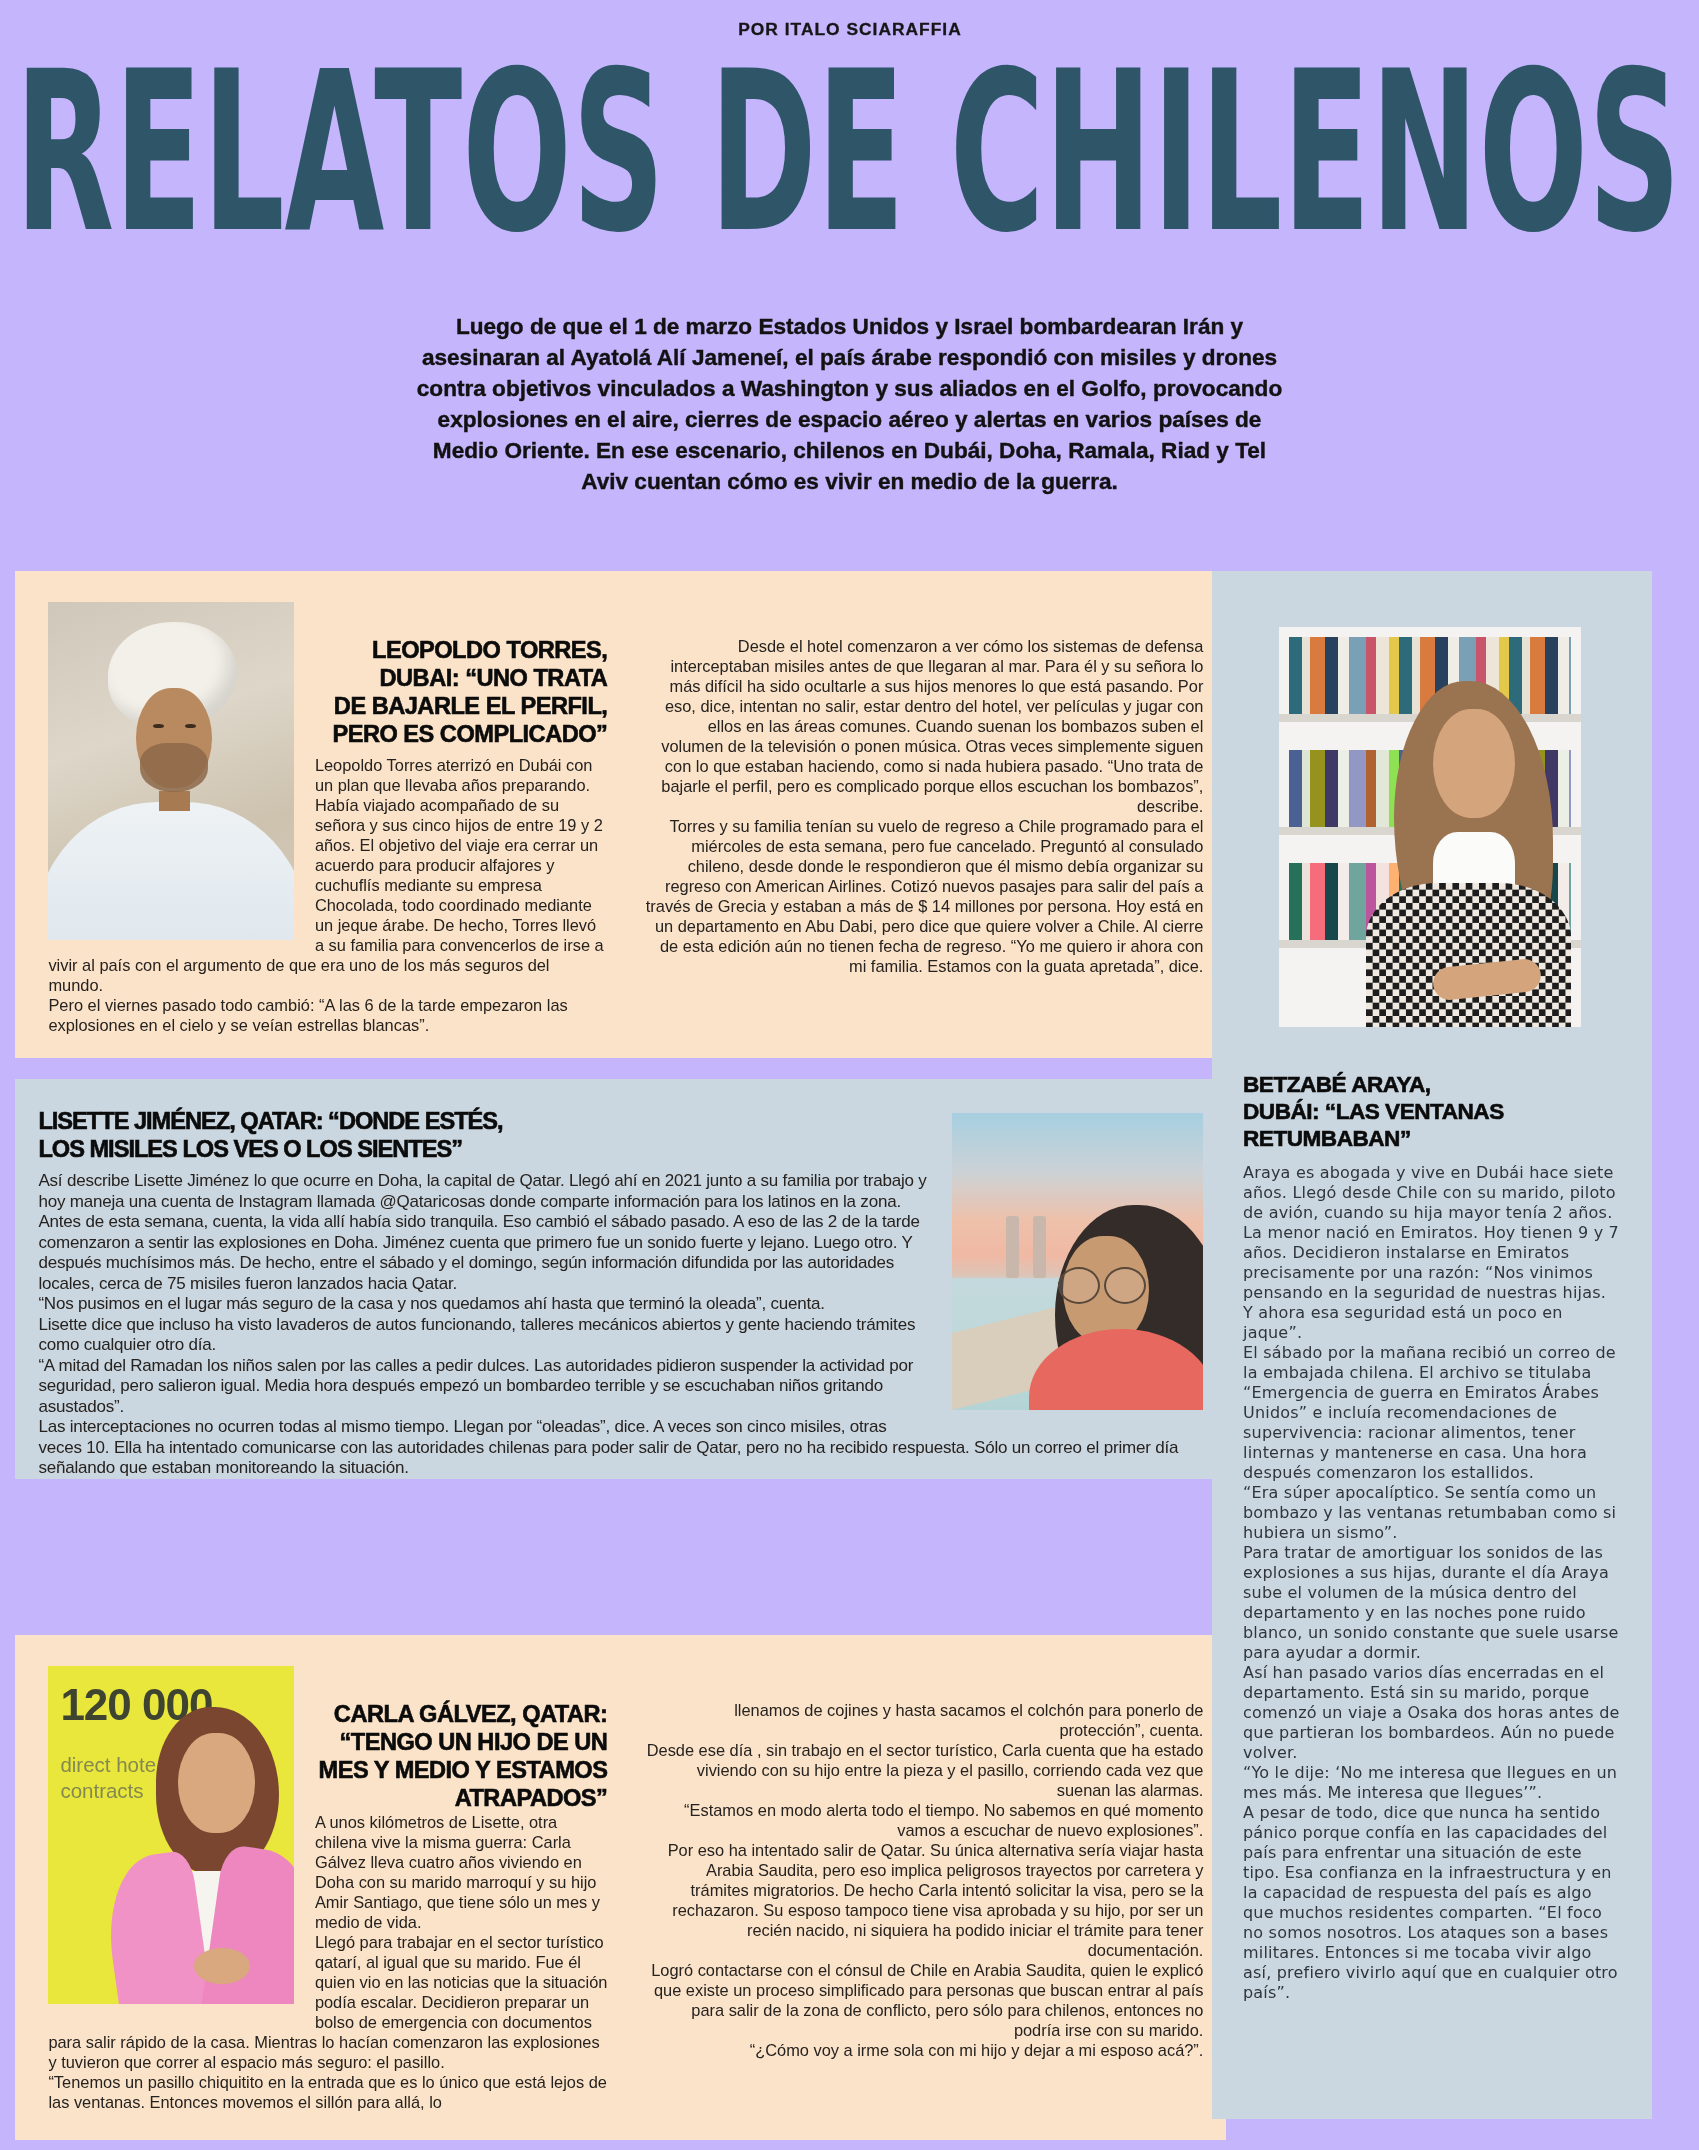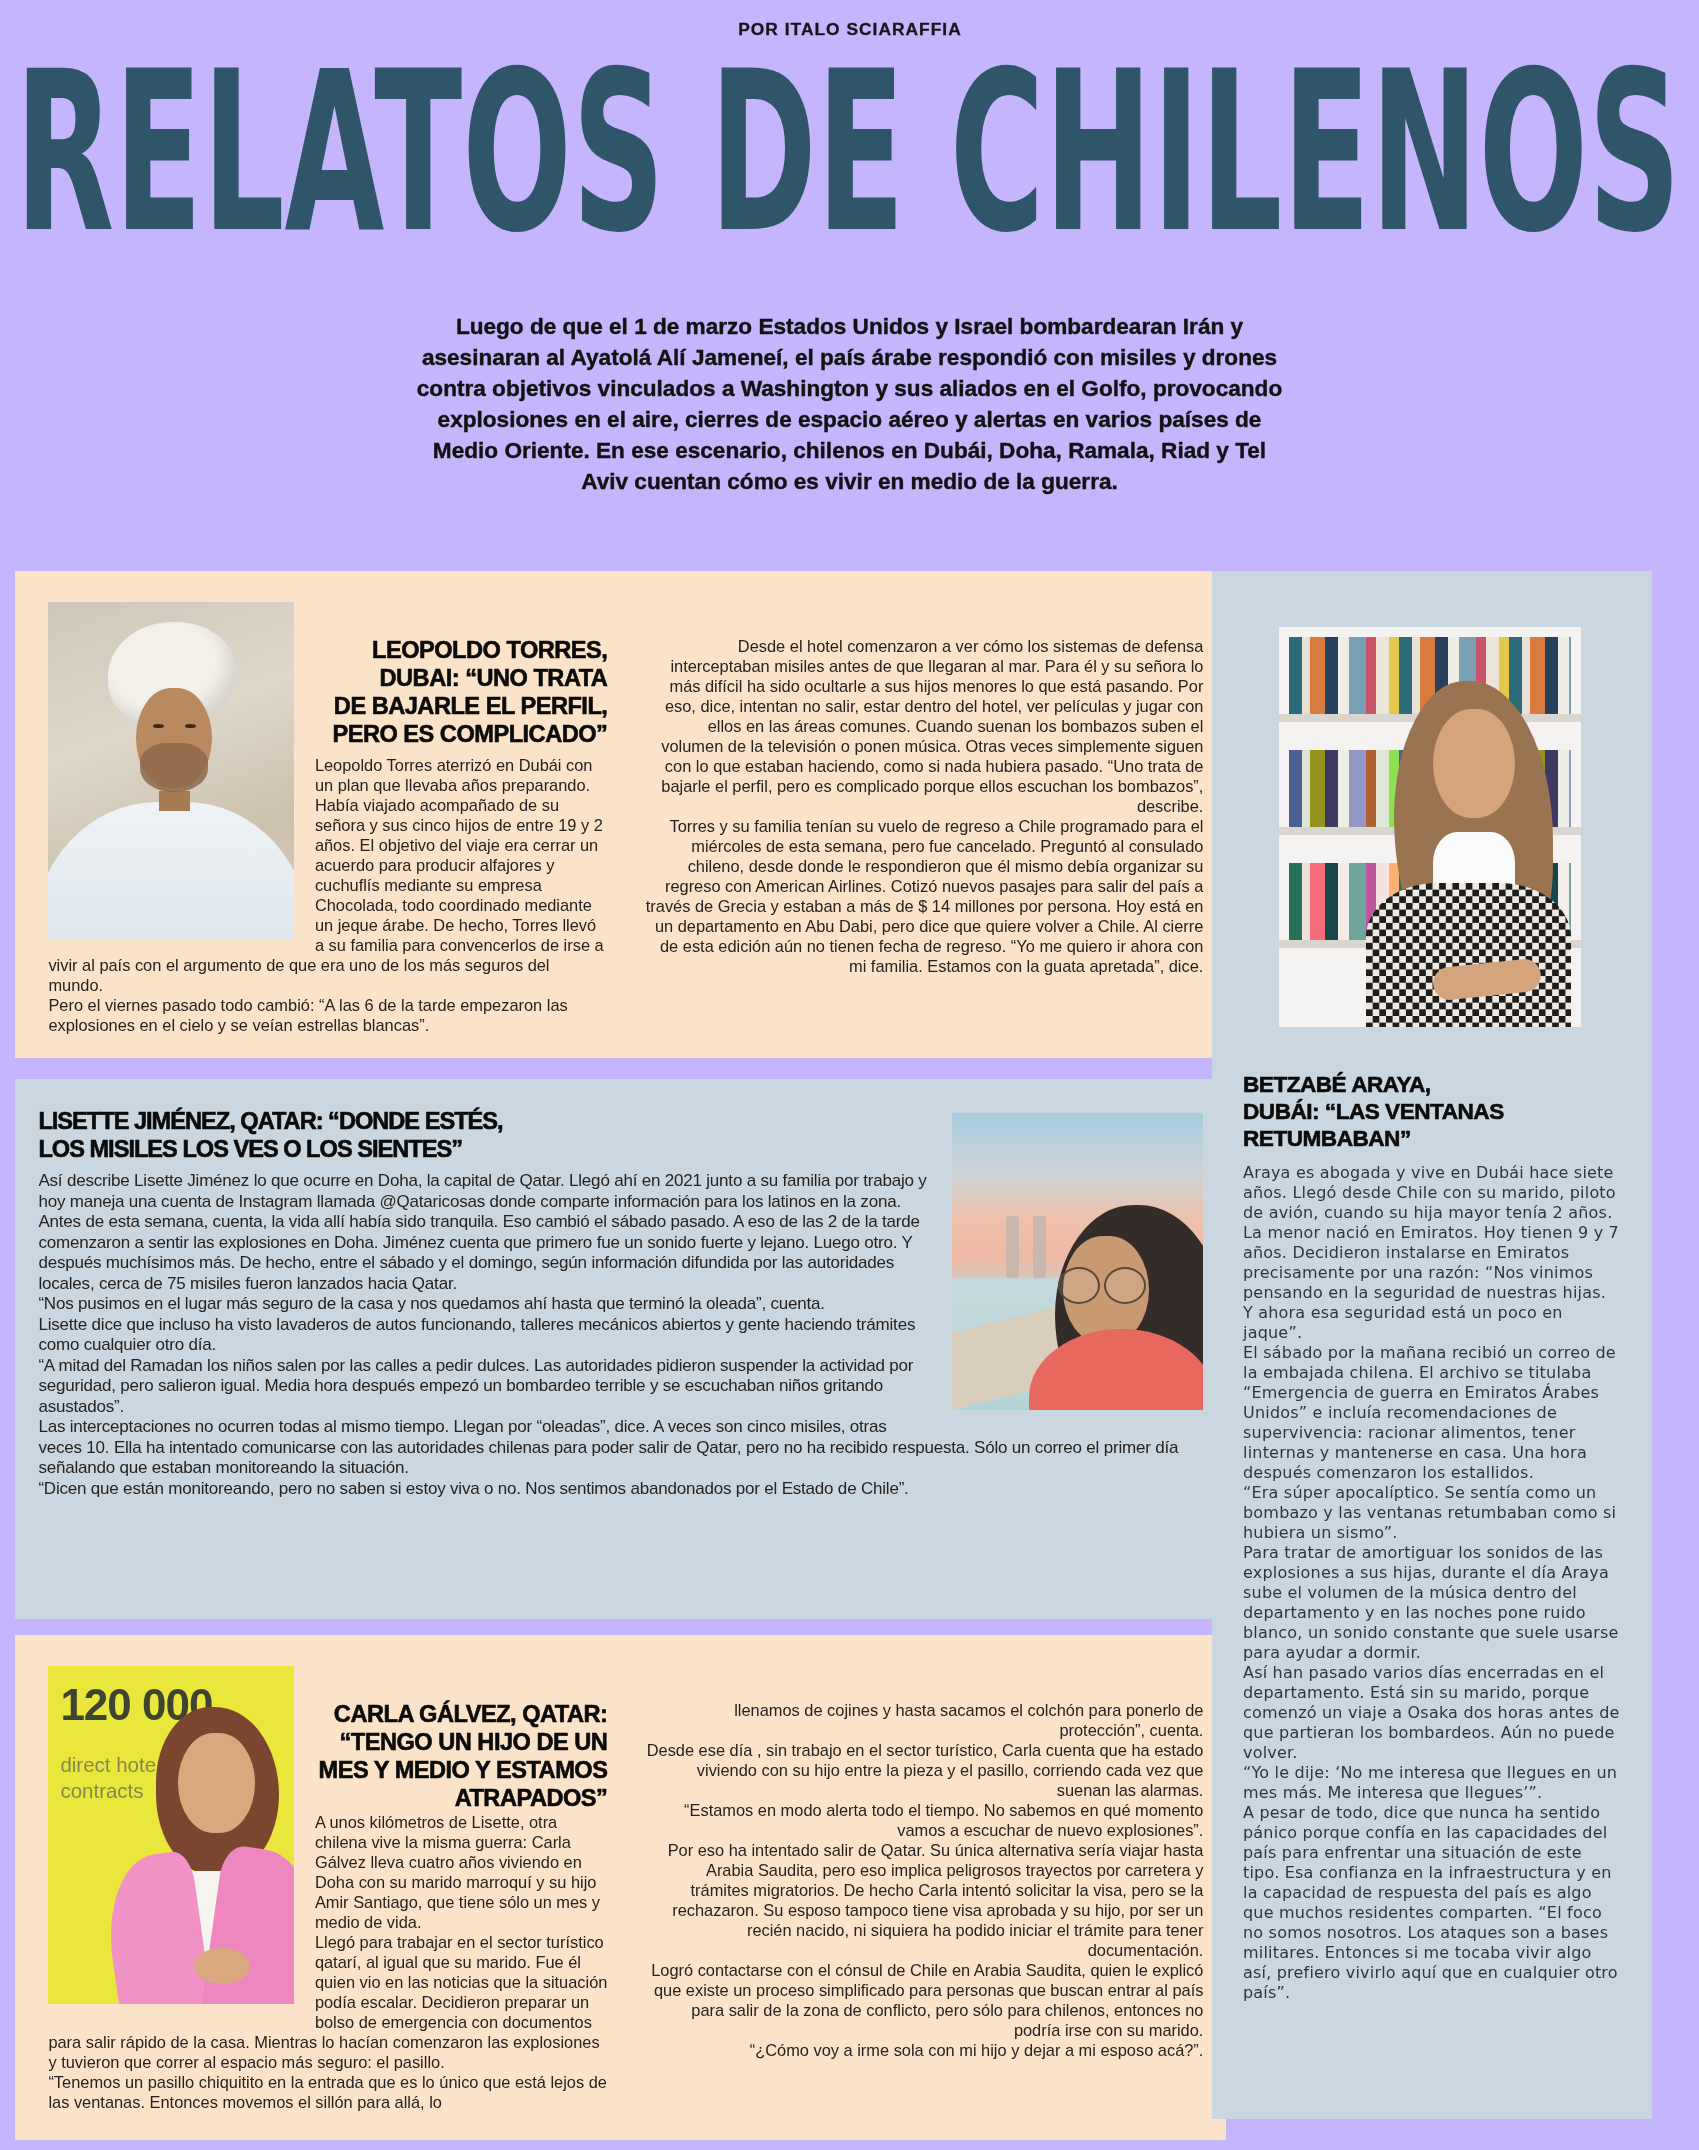--- a/index.html
+++ b/index.html
@@ -9,21 +9,21 @@
   .byline{position:absolute;top:18.5px;left:0;width:100%;text-align:center;
           font-size:17.4px;font-weight:bold;letter-spacing:1px;color:#161616;
           -webkit-text-stroke:0.3px #161616;}
   .headline{position:absolute;top:60px;left:15.4px;width:1669px;height:195px;}
   .intro{position:absolute;top:311px;left:414px;width:871px;text-align:center;
          font-size:22.6px;line-height:31px;font-weight:bold;color:#121212;
          -webkit-text-stroke:0.4px #121212;}
   
   .block{position:absolute;overflow:hidden;box-sizing:border-box;}
   .block-leopoldo{left:15.4px;top:571px;width:1211px;height:487px;background:#fbe3c9;padding:31px 23px 20.5px 33px;}
-  .block-lisette {left:15.4px;top:1079px;width:1211px;height:540px;background:#cbd7e0;padding:28px 23px 20.5px 23px;}
+  .block-lisette {left:15.4px;top:1079px;width:1211px;height:400px;background:#cbd7e0;padding:28px 23px 20.5px 23px;}
   .block-carla   {left:15.4px;top:1635px;width:1211px;height:505px;background:#fbe3c9;padding:31px 23px 20.5px 33px;}
   .block-betzabe {left:1212px;top:571px;width:440px;height:1548px;background:#cbd7e0;padding:28px 31px 20.5px 31px;}
   .cols{display:flex;gap:38px;}
   .col1{width:559px;flex:none;}
   .col2{flex:1;margin-top:34px;text-align:right;}
   
   .hd{margin:0;font-size:23.6px;line-height:28px;font-weight:bold;letter-spacing:-0.5px;
       color:#0b0b0b;-webkit-text-stroke:0.6px #0b0b0b;}
   .hd-leo{margin-top:34px;text-align:right;}
   .hd-lis{letter-spacing:-1px;}

